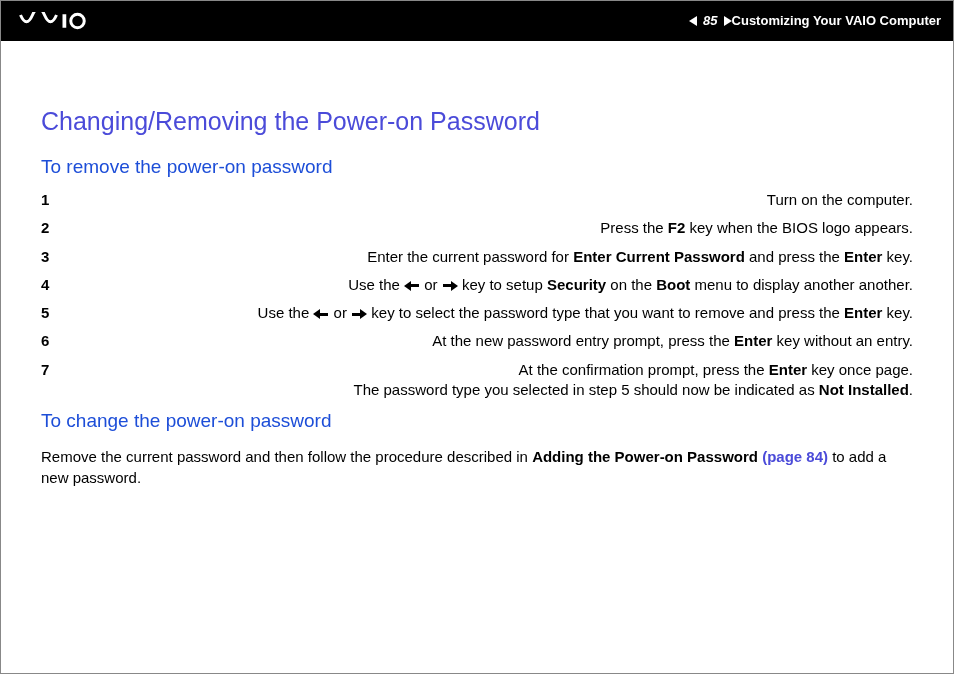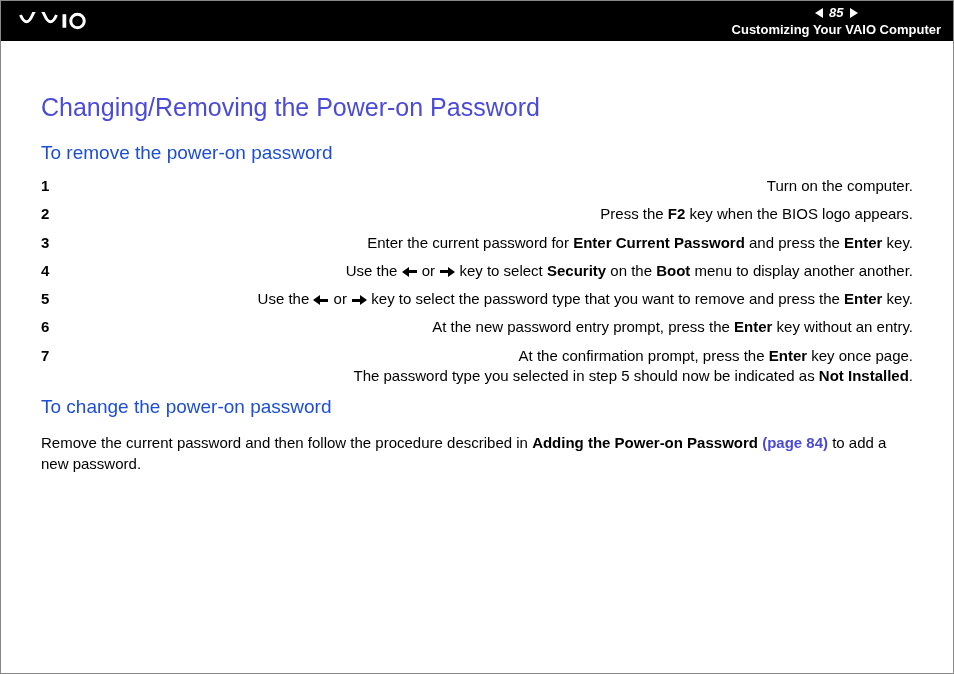--- a/index.html
+++ b/index.html
@@ -27,22 +27,22 @@
     .logo {
       display: flex;
       align-items: center;
     }
     .logo svg {
       height: 18px;
       width: auto;
     }
     .header-right {
       display: flex;
-      flex-direction: column;
-      align-items: center;
+      flex-direction: row;
+      align-items: flex-start;
       font-size: 12px;
       line-height: 1.2;
     }
     .nav-row {
       display: flex;
       align-items: center;
       gap: 4px;
       margin-bottom: 1px;
     }
     .nav-arrow {
@@ -64,21 +64,21 @@
       font-weight: bold;
       font-style: italic;
       font-size: 13px;
       padding: 0 2px;
     }
     .breadcrumb {
       font-weight: bold;
       font-size: 13px;
     }
     .content {
-      padding: 52px 40px 20px 40px;
+      padding: 66px 40px 20px 40px;
     }
     .title {
       color: #4b4bd9;
       font-size: 25px;
       font-weight: normal;
       margin-bottom: 20px;
     }
     .subtitle {
       color: #1d4ed8;
       font-size: 19px;
@@ -194,21 +194,21 @@
     <li>
       <span class="step-num">2</span>
       <span class="step-text"><span>Press the </span><b>F2</b><span> key when the BIOS logo appears.</span></span>
     </li>
     <li>
       <span class="step-num">3</span>
       <span class="step-text"><span>Enter the current password for </span><b>Enter Current Password</b><span> and press the </span><b>Enter</b><span> key.</span><br></span>
     </li>
     <li>
       <span class="step-num">4</span>
-      <span class="step-text"><span>Use the </span><span class="inline-arrow l"></span><span> or </span><span class="inline-arrow r"></span><span> key to select </span><b>Security</b><span> on the </span><b>Boot</b><span> menu to display another another.</span></span>
+      <span class="step-text"><span>Use the </span><span class="inline-arrow l"></span><span> or </span><span class="inline-arrow r"></span><span> key to setup </span><b>Security</b><span> on the </span><b>Boot</b><span> menu to display another another.</span></span>
     </li>
     <li>
       <span class="step-num">5</span>
       <span class="step-text"><span>Use the </span><span class="inline-arrow l"></span><span> or </span><span class="inline-arrow r"></span><span> key to select the password type that you want to remove and press the </span><b>Enter</b><span> key.</span></span>
     </li>
     <li>
       <span class="step-num">6</span>
       <span class="step-text"><span>At the new password entry prompt, press the </span><b>Enter</b><span> key without an entry.</span></span>
     </li>
     <li>

